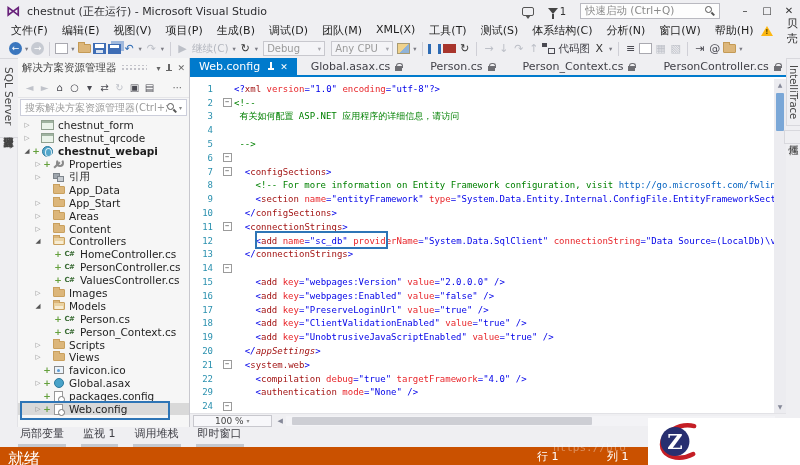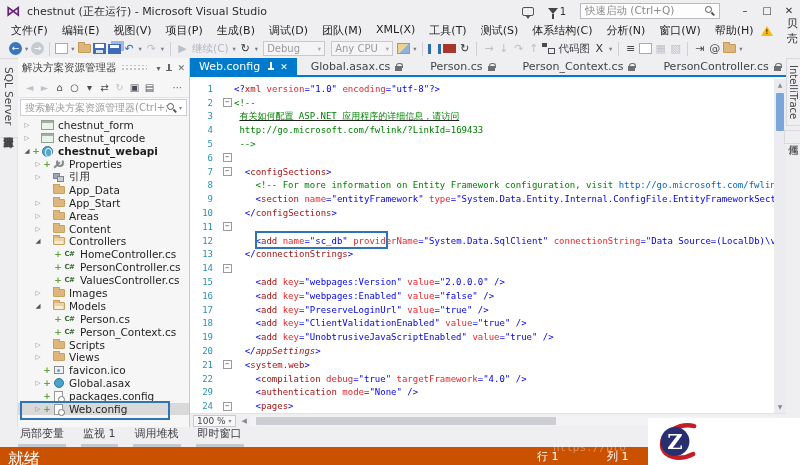--- a/index.html
+++ b/index.html
@@ -126,21 +126,21 @@
 .fold{width:14px;flex:0 0 14px;display:flex;justify-content:center}
 .foldbox{width:9px;height:9px;border:1px solid #9B9B9B;background:#fff;font-size:7px;line-height:7px;text-align:center;color:#333}
 .ctext{flex:1;overflow:hidden}
 .sd{color:#0000E8}.sn{color:#A31515}.sa{color:#E8262B}.sc{color:#008000}.su{color:#0563C1}.st{color:#000}
 .annot12{position:absolute;left:65px;top:152px;width:133px;height:18px;border:2px solid #2E75B6;pointer-events:none}
 .vscroll{position:absolute;right:0;top:0;bottom:0;width:12px;background:#ECECF0;display:flex;flex-direction:column;align-items:center}
 .vs-arrow{font-size:6px;color:#868999;line-height:12px}
 .vthumb{width:8px;height:38px;background:#7AA7D7;margin-top:2px;border-radius:1px}
 .vs-bot{margin-top:auto}
 .hscroll{position:absolute;left:0;right:0;bottom:0;height:14px;background:#EFEFF2;display:flex;align-items:center;border-top:1px solid #E2E2E6}
-.zoomcombo{display:flex;align-items:center;height:12px;border:1px solid #C8C8CE;background:#F7F7FA;color:#444;font-size:9px;padding:0 3px;margin:12px 3px}
+.zoomcombo{display:flex;align-items:center;height:12px;border:1px solid #C8C8CE;background:#F7F7FA;color:#444;font-size:9px;padding:0 21px;margin:12px 3px}
 .zoomcombo .cc{font-size:6px;color:#888;margin-left:3px}
 .hs-arrow{font-size:7px;color:#868999;padding:0 3px}
 .htrack{flex:1;height:10px;position:relative;background:#F3F3F6}
 .hthumb{position:absolute;left:6px;top:1px;width:300px;height:8px;background:#CDCED4;border-radius:1px}
 
 .bottomtabs{position:absolute;left:0;right:0;bottom:18px;height:20px;background:#EFEFF2;display:flex;align-items:flex-end;padding-left:18px}
 .btab{font-size:11px;color:#3F3F46;padding:2px 2px 3px;border-bottom:3px solid #C4C8CF;margin-right:15px;white-space:nowrap}
 .statusbar{position:absolute;left:0;right:0;bottom:0;height:18px;background:#CA5100;color:#fff}
 .sb-ready{position:absolute;left:8px;top:2px;font-size:16px}
 .sb-line{position:absolute;left:537px;top:2px;font-size:11px}
@@ -495,42 +495,42 @@
           <div class="etab inactive">
             <span>PersonController.cs</span>
             <span class="lock"></span>
           </div>
           <span class="etabs-ovf">▾</span>
         </div>
       <div class="codewrap">
         <div class="codelines" id="codelines">
             <div class="cline"><span class="ln">1</span><span class="fold"></span><span class="ctext" style="padding-left: 0px;"><span class="sd">&lt;?</span><span class="sn">xml</span><span class="st"> </span><span class="sa">version</span><span class="sd">="1.0"</span><span class="st"> </span><span class="sa">encoding</span><span class="sd">="utf-8"</span><span class="sd">?&gt;</span></span></div>
             <div class="cline"><span class="ln">2</span><span class="fold"><span class="foldbox">−</span></span><span class="ctext" style="padding-left: 0px;"><span class="sc">&lt;!--</span></span></div>
-            <div class="cline"><span class="ln">3</span><span class="fold"></span><span class="ctext" style="padding-left: 5.4px; text-decoration: underline;"><span class="sc">有关如何配置 ASP.NET 应用程序的详细信息，请访问</span></span></div>
-            <div class="cline"><span class="ln">4</span><span class="fold"></span><span class="ctext" style="padding-left: 5.4px;"><span class="sc">http://go.microsoft.com/fwlink/?LinkId=169433</span></span></div>
+            <div class="cline"><span class="ln">3</span><span class="fold"></span><span class="ctext" style="padding-left: 5.4px;"><span class="sc">有关如何配置 ASP.NET 应用程序的详细信息，请访问</span></span></div>
+            <div class="cline"><span class="ln">4</span><span class="fold"></span></div>
             <div class="cline"><span class="ln">5</span><span class="fold"></span><span class="ctext" style="padding-left: 5.4px;"><span class="sc">--&gt;</span></span></div>
             <div class="cline"><span class="ln">6</span><span class="fold"><span class="foldbox">−</span></span><span class="ctext" style="padding-left: 0px; margin-top: 35px;"><span class="sd">&lt;</span><span class="sn">configuration</span><span class="sd">&gt;</span></span></div>
             <div class="cline"><span class="ln">7</span><span class="fold"><span class="foldbox">−</span></span><span class="ctext" style="padding-left: 10.8px;"><span class="sd">&lt;</span><span class="sn">configSections</span><span class="sd">&gt;</span></span></div>
             <div class="cline"><span class="ln">8</span><span class="fold"></span><span class="ctext" style="padding-left: 21.6px;"><span class="sc">&lt;!-- For more information on Entity Framework configuration, visit </span><span class="su">http://go.microsoft.com/fwlink/?LinkID=237468</span></span></div>
             <div class="cline"><span class="ln">9</span><span class="fold"></span><span class="ctext" style="padding-left: 21.6px;"><span class="sd">&lt;</span><span class="sn">section</span><span class="st"> </span><span class="sa">name</span><span class="sd">="entityFramework"</span><span class="st"> </span><span class="sa">type</span><span class="sd">="System.Data.Entity.Internal.ConfigFile.EntityFrameworkSection, EntityFramework, Version=6.0.0.0, Culture=neutral"</span></span></div>
             <div class="cline"><span class="ln">10</span><span class="fold"></span><span class="ctext" style="padding-left: 10.8px;"><span class="sd">&lt;/</span><span class="sn">configSections</span><span class="sd">&gt;</span></span></div>
-            <div class="cline"><span class="ln">11</span><span class="fold"><span class="foldbox">−</span></span></div>
+            <div class="cline"><span class="ln">11</span><span class="fold"><span class="foldbox">−</span></span><span class="ctext" style="padding-left: 10.8px;"><span class="sd">&lt;</span><span class="sn">connectionStrings</span><span class="sd">&gt;</span></span></div>
             <div class="cline"><span class="ln">12</span><span class="fold"></span><span class="ctext" style="padding-left: 21.6px;"><span class="sd">&lt;</span><span class="sn">add</span><span class="st"> </span><span class="sa">name</span><span class="sd">="sc_db"</span><span class="st"> </span><span class="sa">providerName</span><span class="sd">="System.Data.SqlClient"</span><span class="st"> </span><span class="sa">connectionString</span><span class="sd">="Data Source=(LocalDb)\v11.0;"</span></span></div>
             <div class="cline"><span class="ln">13</span><span class="fold"></span><span class="ctext" style="padding-left: 10.8px;"><span class="sd">&lt;/</span><span class="sn">connectionStrings</span><span class="sd">&gt;</span></span></div>
             <div class="cline"><span class="ln">14</span><span class="fold"><span class="foldbox">−</span></span><span class="ctext" style="padding-left: 10.8px; margin-top: 48px;"><span class="sd">&lt;</span><span class="sn">appSettings</span><span class="sd">&gt;</span></span></div>
             <div class="cline"><span class="ln">15</span><span class="fold"></span><span class="ctext" style="padding-left: 21.6px;"><span class="sd">&lt;</span><span class="sn">add</span><span class="st"> </span><span class="sa">key</span><span class="sd">="webpages:Version"</span><span class="st"> </span><span class="sa">value</span><span class="sd">="2.0.0.0"</span><span class="st"> </span><span class="sd">/&gt;</span></span></div>
             <div class="cline"><span class="ln">16</span><span class="fold"></span><span class="ctext" style="padding-left: 21.6px;"><span class="sd">&lt;</span><span class="sn">add</span><span class="st"> </span><span class="sa">key</span><span class="sd">="webpages:Enabled"</span><span class="st"> </span><span class="sa">value</span><span class="sd">="false"</span><span class="st"> </span><span class="sd">/&gt;</span></span></div>
             <div class="cline"><span class="ln">17</span><span class="fold"></span><span class="ctext" style="padding-left: 21.6px;"><span class="sd">&lt;</span><span class="sn">add</span><span class="st"> </span><span class="sa">key</span><span class="sd">="PreserveLoginUrl"</span><span class="st"> </span><span class="sa">value</span><span class="sd">="true"</span><span class="st"> </span><span class="sd">/&gt;</span></span></div>
             <div class="cline"><span class="ln">18</span><span class="fold"></span><span class="ctext" style="padding-left: 21.6px;"><span class="sd">&lt;</span><span class="sn">add</span><span class="st"> </span><span class="sa">key</span><span class="sd">="ClientValidationEnabled"</span><span class="st"> </span><span class="sa">value</span><span class="sd">="true"</span><span class="st"> </span><span class="sd">/&gt;</span></span></div>
             <div class="cline"><span class="ln">19</span><span class="fold"></span><span class="ctext" style="padding-left: 21.6px;"><span class="sd">&lt;</span><span class="sn">add</span><span class="st"> </span><span class="sa">key</span><span class="sd">="UnobtrusiveJavaScriptEnabled"</span><span class="st"> </span><span class="sa">value</span><span class="sd">="true"</span><span class="st"> </span><span class="sd">/&gt;</span></span></div>
             <div class="cline"><span class="ln">20</span><span class="fold"></span><span class="ctext" style="padding-left: 10.8px; font-style: italic;"><span class="sd">&lt;/</span><span class="sn">appSettings</span><span class="sd">&gt;</span></span></div>
             <div class="cline"><span class="ln">21</span><span class="fold"><span class="foldbox">−</span></span><span class="ctext" style="padding-left: 10.8px;"><span class="sd">&lt;</span><span class="sn">system.web</span><span class="sd">&gt;</span></span></div>
             <div class="cline"><span class="ln">22</span><span class="fold"></span><span class="ctext" style="padding-left: 21.6px;"><span class="sd">&lt;</span><span class="sn">compilation</span><span class="st"> </span><span class="sa">debug</span><span class="sd">="true"</span><span class="st"> </span><span class="sa">targetFramework</span><span class="sd">="4.0"</span><span class="st"> </span><span class="sd">/&gt;</span></span></div>
             <div class="cline"><span class="ln">29</span><span class="fold"></span><span class="ctext" style="padding-left: 21.6px;"><span class="sd">&lt;</span><span class="sn">authentication</span><span class="st"> </span><span class="sa">mode</span><span class="sd">="None"</span><span class="st"> </span><span class="sd">/&gt;</span></span></div>
-            <div class="cline"><span class="ln">24</span><span class="fold"><span class="foldbox">−</span></span><span class="ctext" style="padding-left: 21.6px;"><span class="sd">&lt;</span><span class="sn">pages</span><span class="sd">&gt;</span></span></div>
+            <div class="cline"><span class="ln">24</span><span class="fold"><span class="foldbox">−</span></span></div>
           </div>
         <div class="annot12"></div>
         <div class="vscroll">
           <span class="vs-arrow">▲</span>
           <span class="vthumb"></span>
           <span class="vs-arrow vs-bot">▼</span>
         </div>
       </div>
       <div class="hscroll">
         <span class="zoomcombo">

